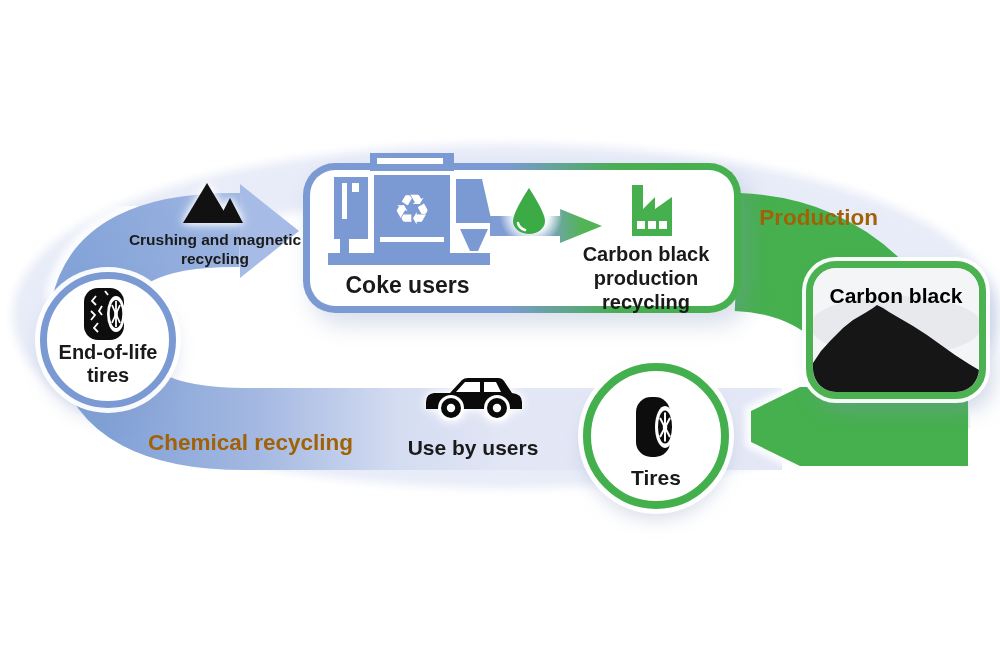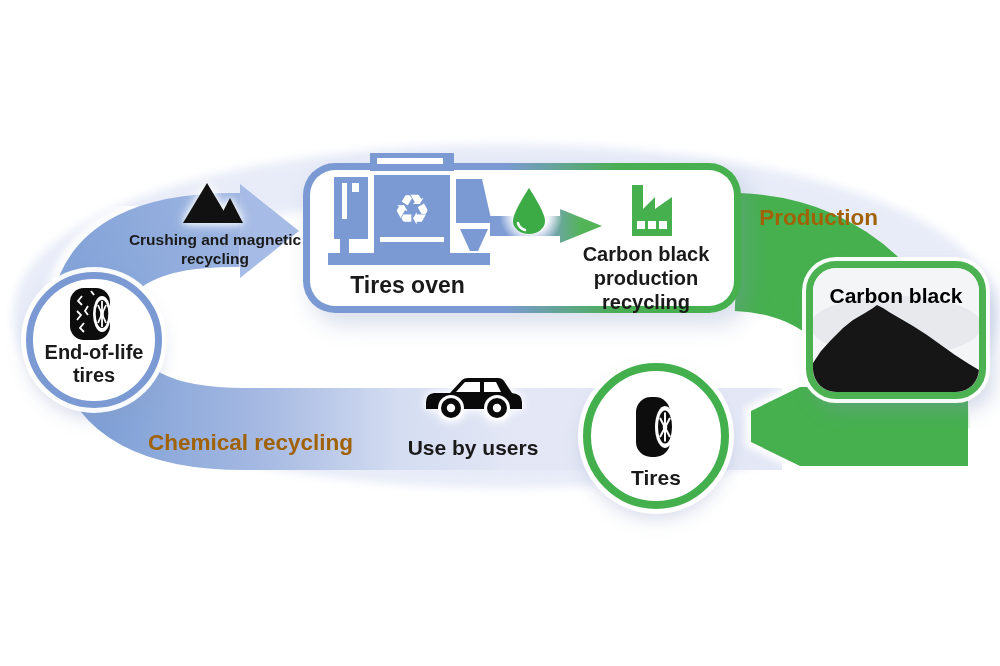--- a/index.html
+++ b/index.html
@@ -31,21 +31,21 @@
          border:7px solid #4bb151;border-radius:30px;overflow:hidden;background:#eef0f3;
          box-shadow:0 0 0 4px rgba(255,255,255,.95), 8px 12px 20px rgba(130,150,190,.35);}
   .photo-lbl{position:absolute;left:0;top:16px;width:100%;text-align:center;
              font-weight:bold;font-size:21px;color:#000;z-index:2;}
 
   .circle{box-sizing:border-box;background:#fff;border-radius:50%;z-index:3;
           box-shadow:0 0 0 5px rgba(255,255,255,.95), 0 10px 18px rgba(140,155,195,.35);}
   .tires-circle{left:583px;top:363px;width:146px;height:146px;border:8px solid #44af4d;}
   .tires-circle svg{position:absolute;left:44px;top:25px;}
   .tires-circle .lbl{left:0;top:94px;width:130px;font-size:21px;}
-  .eol-circle{left:26px;top:272px;width:136px;height:136px;border:7px solid #7b9ad3;}
+  .eol-circle{left:40px;top:272px;width:136px;height:136px;border:7px solid #7b9ad3;}
   .eol-circle svg{position:absolute;left:36px;top:8px;}
   .eol-circle .lbl{left:0;top:62px;width:122px;font-size:20px;line-height:1.15;}
 
   .mountains{left:179px;top:180px;z-index:2;}
   .crush-lbl{left:97px;top:230px;width:180px;font-size:15.5px;line-height:1.25;z-index:2;margin-left:28px;}
   .car{left:424px;top:366px;z-index:2;}
   .users-lbl{left:397px;top:435px;width:152px;font-size:21px;z-index:2;}
   .chem-lbl{left:138px;top:429px;width:215px;font-size:22.5px;z-index:2;}
 </style>
 </head>
@@ -107,21 +107,21 @@
     <rect x="14" y="88" width="9" height="16" fill="#7b9ad3"></rect>
     <rect x="44" y="2" width="84" height="18" fill="#7b9ad3"></rect>
     <rect x="51" y="7" width="66" height="6" fill="#ffffff"></rect>
     <rect x="48" y="24" width="76" height="78" fill="#7b9ad3"></rect>
     <rect x="54" y="86" width="64" height="5" fill="#ffffff"></rect>
     <text x="86" y="73" font-size="42" fill="#ffffff" text-anchor="middle" font-family="DejaVu Sans, sans-serif">♻</text>
     <polygon points="130,28 156,28 166,72 130,72" fill="#7b9ad3"></polygon>
     <polygon points="134,78 162,78 152,100 144,100" fill="#7b9ad3"></polygon>
     <rect x="2" y="102" width="162" height="12" fill="#7b9ad3"></rect>
   </svg>
-  <div class="lbl coke-lbl">Tires oven</div>
+  <div class="lbl coke-lbl">Coke users</div>
 
   <svg class="abs oil-arrow" width="114" height="44" viewBox="0 0 114 44">
     <defs>
       <linearGradient id="gOil" x1="0" y1="0" x2="114" y2="0" gradientUnits="userSpaceOnUse">
         <stop offset="0" stop-color="#7f9cd4"></stop>
         <stop offset="0.45" stop-color="#7f9cd4"></stop>
         <stop offset="0.8" stop-color="#52b457"></stop>
       </linearGradient>
     </defs>
     <polygon points="0,12 70,12 70,5 112,22 70,39 70,32 0,32" fill="url(#gOil)"></polygon>

